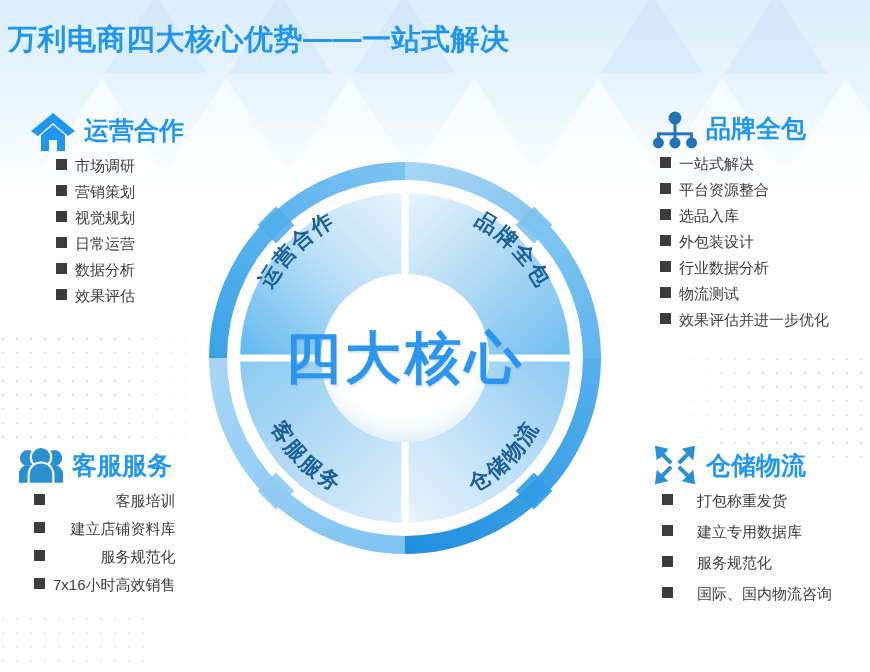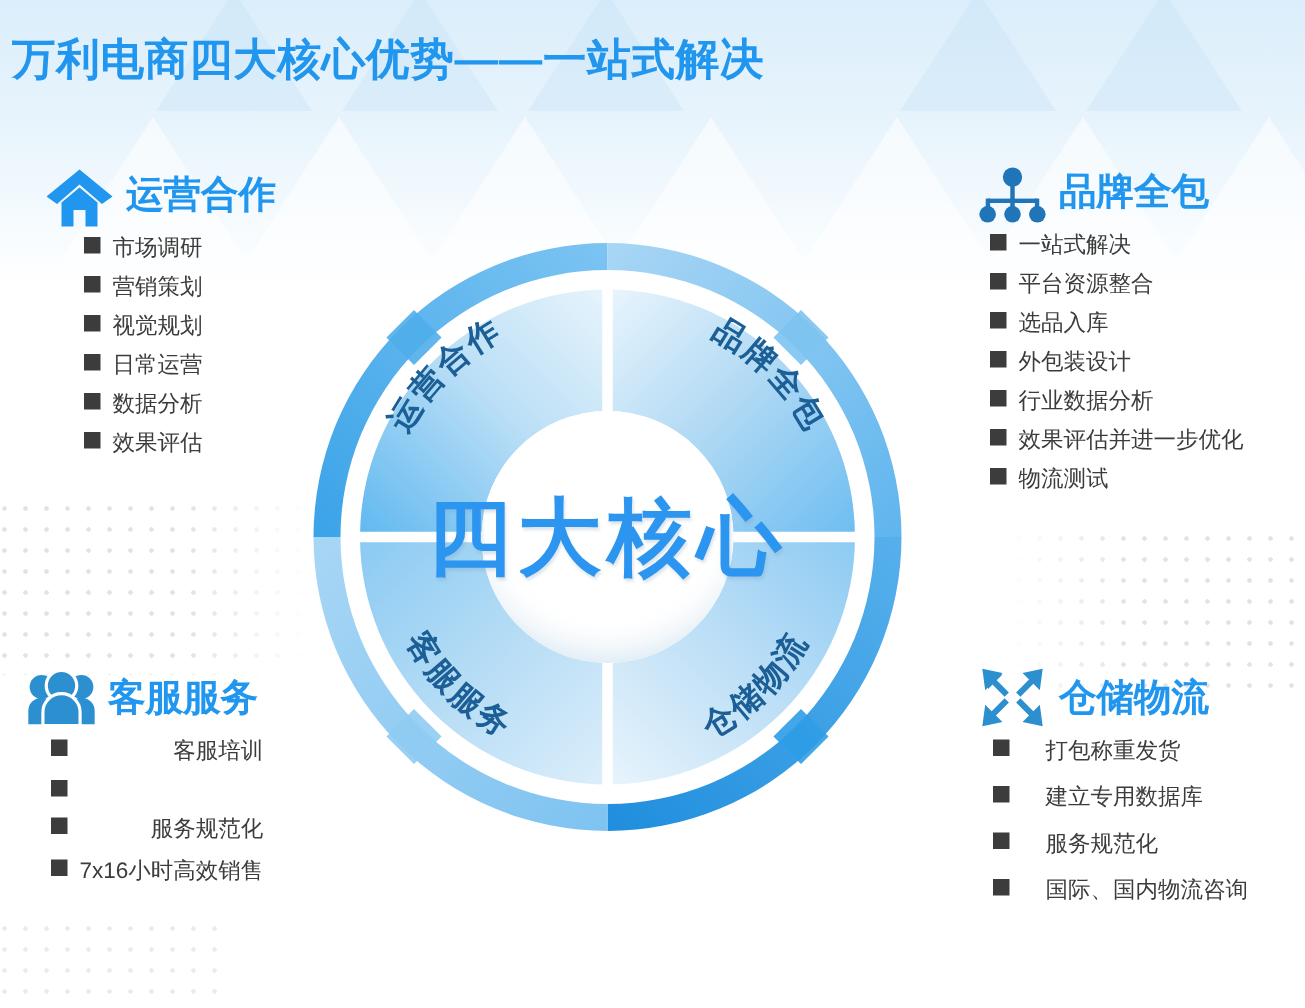--- a/index.html
+++ b/index.html
@@ -293,25 +293,25 @@
       <li>
           <span class="sq"></span>
           <span>外包装设计</span>
         </li>
       <li>
           <span class="sq"></span>
           <span>行业数据分析</span>
         </li>
       <li>
           <span class="sq"></span>
+          <span>物流测试</span>
+        </li>
+      <li>
+          <span class="sq"></span>
           <span>效果评估并进一步优化</span>
-        </li>
-      <li>
-          <span class="sq"></span>
-          <span>物流测试</span>
         </li>
     </ul>
   </div>
 
   <div class="block" id="blk-bl">
     <div class="block-head">
       <span class="icon-wrap">
         <svg width="52" height="42" viewBox="0 0 52 42">
             <g fill="#2c8fd0">
           <circle cx="11" cy="12" r="9"></circle>
@@ -325,20 +325,21 @@
       </span>
       <span class="block-title">客服服务</span>
     </div>
     <ul class="items">
       <li>
           <span class="sq"></span>
           <span>客服培训</span>
         </li>
       <li>
           <span class="sq"></span>
+          <span>建立店铺资料库</span>
         </li>
       <li>
           <span class="sq"></span>
           <span>服务规范化</span>
         </li>
       <li>
           <span class="sq"></span>
           <span>7x16小时高效销售</span>
         </li>
     </ul>

